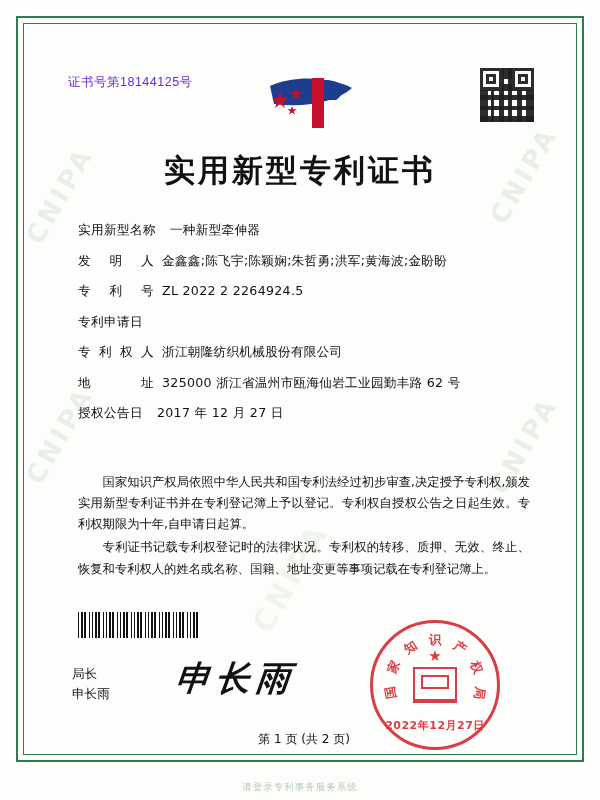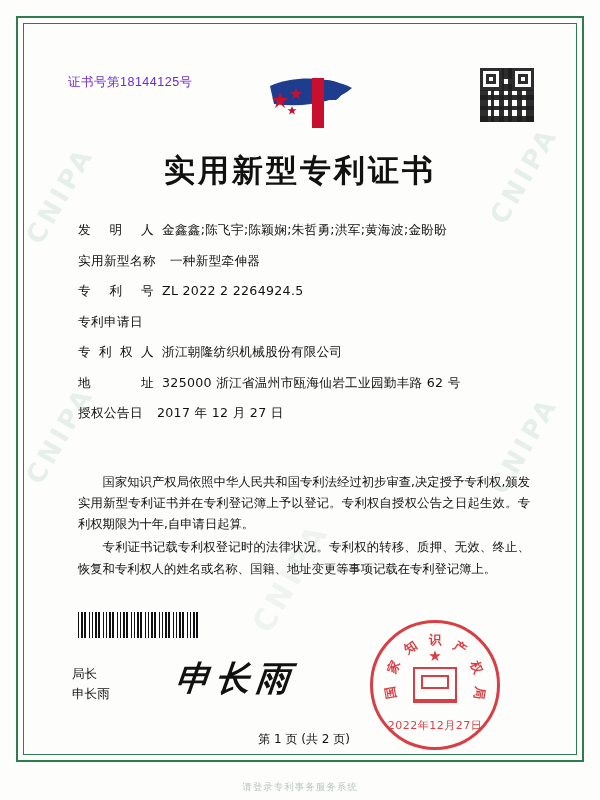--- a/index.html
+++ b/index.html
@@ -244,21 +244,21 @@
     left: 6px; right: 6px; top: 6px;
     height: 10px;
     border: 2px solid #d4242c;
   }
   .seal .seal-date {
     position: absolute;
     left: 0; right: 0;
     bottom: 14px;
     text-align: center;
     font-size: 11px;
-    font-weight: normal;
+    font-weight: bold;
     letter-spacing: 0.5px;
     margin-top: 44px;
   }
 
   .page-num {
     position: absolute;
     left: 8px; right: 0;
     bottom: 52px;
     text-align: center;
     font-size: 12px;
@@ -303,26 +303,26 @@
       </g>
     </svg>
   </div>
 
   <div class="qr"></div>
 
   <div class="title">实用新型专利证书</div>
 
   <div class="fields">
     <div class="row">
+      <span class="label plain">实用新型名称</span>
+      <span class="value">一种新型牵伸器</span>
+    </div>
+    <div class="row">
       <span class="label spread">发明人</span>
       <span class="value">金鑫鑫;陈飞宇;陈颖娴;朱哲勇;洪军;黄海波;金盼盼</span>
-    </div>
-    <div class="row">
-      <span class="label plain">实用新型名称</span>
-      <span class="value">一种新型牵伸器</span>
     </div>
     <div class="row">
       <span class="label spread">专利号</span>
       <span class="value">ZL 2022 2 2264924.5</span>
     </div>
     <div class="row">
       <span class="label plain">专利申请日</span>
     </div>
     <div class="row">
       <span class="label spread">专利权人</span>

